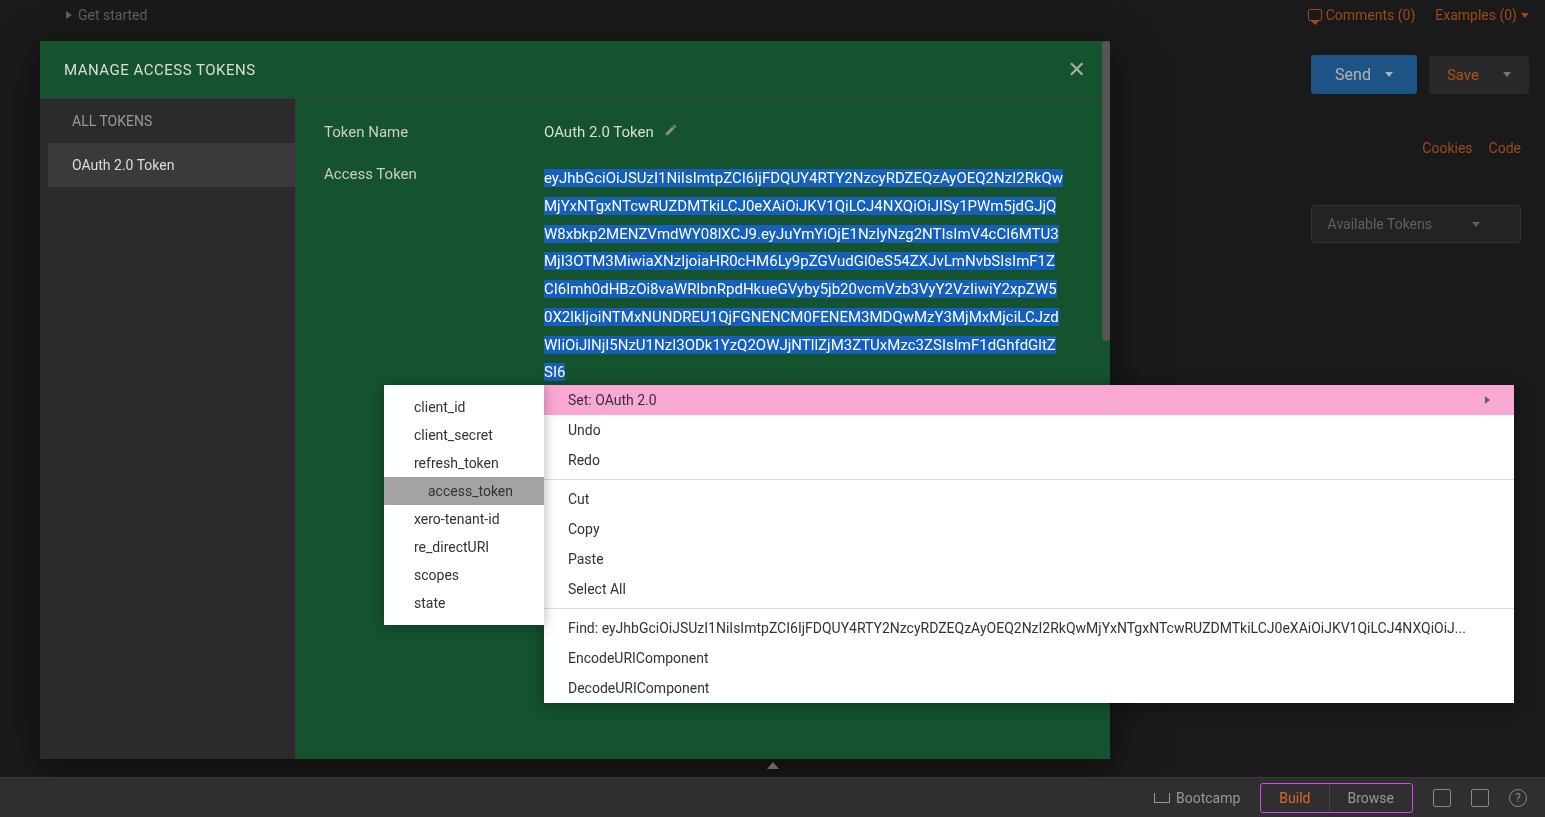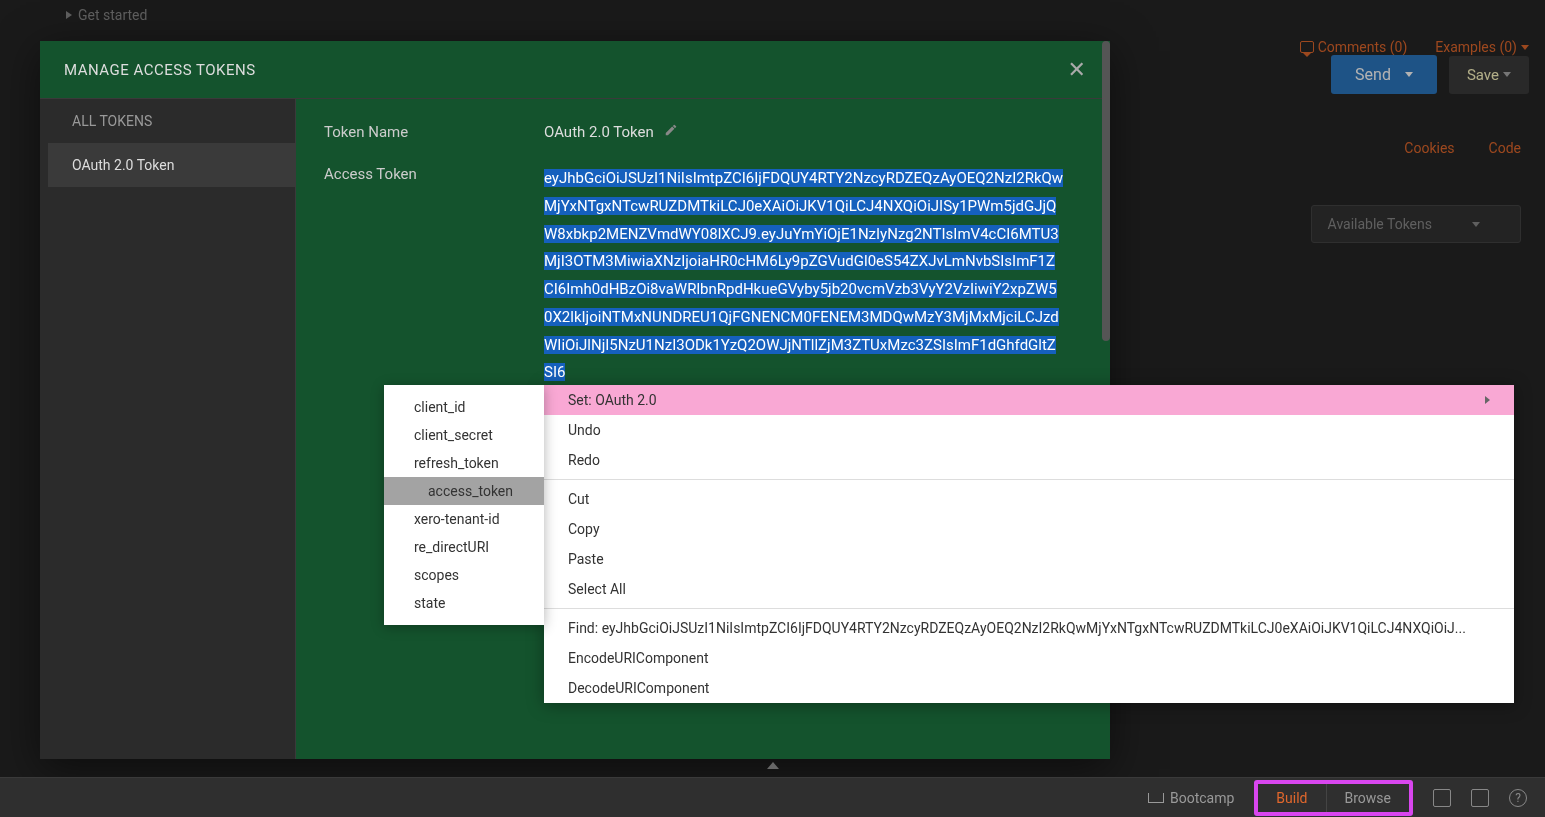--- a/index.html
+++ b/index.html
@@ -4,34 +4,34 @@
 <style>
 * { margin: 0; padding: 0; box-sizing: border-box; font-family: -apple-system, BlinkMacSystemFont, "Segoe UI", Roboto, Arial, sans-serif; }
 body { background: #262626; color: #a0a0a0; width: 1545px; height: 817px; overflow: hidden; position: relative; }
 
 
 .top-strip { height: 30px; display: flex; align-items: center; padding: 0 16px; }
 .get-started { color: #888; font-size: 14px; display: flex; align-items: center; gap: 6px; margin-left: 50px; }
 .get-started .chevron { width: 0; height: 0; border-top: 4px solid transparent; border-bottom: 4px solid transparent; border-left: 6px solid #888; }
 
 
-.top-right { position: absolute; top: 0; right: 16px; display: flex; align-items: center; gap: 28px; height: 30px; margin-top: 32px; }
+.top-right { position: absolute; top: 0; right: 16px; display: flex; align-items: center; gap: 20px; height: 30px; }
 .comments-link, .examples-link { color: #e0672c; font-size: 14px; cursor: pointer; display: flex; align-items: center; gap: 4px; }
 .comments-icon { display: inline-block; width: 14px; height: 12px; border: 1.5px solid #e0672c; border-radius: 2px; position: relative; }
 .comments-icon::after { content: ""; position: absolute; bottom: -5px; left: 2px; width: 0; height: 0; border-left: 4px solid transparent; border-right: 4px solid transparent; border-top: 4px solid #e0672c; }
 .examples-caret { width: 0; height: 0; border-left: 4px solid transparent; border-right: 4px solid transparent; border-top: 5px solid #e0672c; }
 
 
 .request-toolbar { position: absolute; top: 55px; right: 16px; display: flex; gap: 12px; align-items: center; }
 .send-btn { background: #2b77c0; color: #fff; border: none; padding: 10px 24px; font-size: 16px; cursor: pointer; display: flex; align-items: center; gap: 14px; border-radius: 3px; margin-left: 23px; }
 .send-btn .caret { width: 0; height: 0; border-left: 4px solid transparent; border-right: 4px solid transparent; border-top: 5px solid #fff; }
-.save-btn { background: #3c3c3c; color: #fef9c3; border: none; padding: 10px 18px; font-size: 15px; cursor: pointer; display: flex; align-items: center; gap: 4px; border-radius: 3px; }
+.save-btn { background: #3c3c3c; color: #f97316; border: none; padding: 10px 18px; font-size: 15px; cursor: pointer; display: flex; align-items: center; gap: 24px; border-radius: 3px; }
 .save-btn .caret { width: 0; height: 0; border-left: 4px solid transparent; border-right: 4px solid transparent; border-top: 5px solid #aaa; }
 
-.sub-links { position: absolute; top: 140px; right: 24px; display: flex; gap: 34px; }
+.sub-links { position: absolute; top: 140px; right: 24px; display: flex; gap: 16px; }
 .sub-links span { color: #e0672c; font-size: 14px; cursor: pointer; }
 
 .avail-tokens { position: absolute; top: 205px; right: 24px; background: #333; border: 1px solid #444; color: #888; padding: 10px 40px 10px 16px; font-size: 14px; cursor: pointer; border-radius: 3px; position: absolute; display: flex; align-items: center; gap: 40px; }
 .avail-tokens .caret { width: 0; height: 0; border-left: 4px solid transparent; border-right: 4px solid transparent; border-top: 5px solid #888; }
 
 .response-label { position: absolute; top: 575px; left: 55px; color: #555; font-size: 15px; }
 
 
 .modal-backdrop { position: absolute; inset: 0; background: rgba(0,0,0,0.3); }
 .modal { position: absolute; top: 41px; left: 40px; width: 1070px; height: 718px; background: #14532d; box-shadow: 0 10px 40px rgba(0,0,0,0.5); display: flex; flex-direction: column; }
@@ -67,21 +67,21 @@
 .ctx-menu .mitem { padding: 7px 24px; font-size: 14px; color: #333; cursor: pointer; display: flex; justify-content: space-between; align-items: center; white-space: nowrap; overflow: hidden; text-overflow: ellipsis; }
 .ctx-menu .mitem.highlight { background: #f9a8d4; }
 .ctx-menu .sep { height: 1px; background: #ddd; margin: 4px 0; }
 .ctx-menu .submenu-arrow { width: 0; height: 0; border-top: 4px solid transparent; border-bottom: 4px solid transparent; border-left: 5px solid #666; }
 .ctx-menu .mitem.find { display: block; }
 
 
 .bottom-bar { position: absolute; bottom: 0; left: 0; right: 0; height: 40px; background: #2f2f2f; display: flex; align-items: center; justify-content: flex-end; padding: 0 18px; gap: 20px; border-top: 1px solid #3a3a3a; }
 .bootcamp { color: #999; font-size: 14px; display: flex; align-items: center; gap: 6px; cursor: pointer; padding-left: 36px; }
 .grad-icon { width: 16px; height: 10px; border-bottom: 1.5px solid #999; border-left: 1.5px solid #999; border-right: 1.5px solid #999; position: relative; }
-.build-browse { display: flex; border: 4px solid #d946ef; border-radius: 3px; overflow: hidden; }
+.build-browse { display: flex; border: 1px solid #d946ef; border-radius: 3px; overflow: hidden; }
 .bb-btn { padding: 6px 18px; font-size: 14px; cursor: pointer; }
 .bb-btn.build { color: #e0672c; border-right: 1px solid #444; }
 .bb-btn.browse { color: #999; }
 .bottom-icon { width: 18px; height: 18px; border: 1.5px solid #888; cursor: pointer; border-radius: 2px; position: relative; }
 .help-icon { width: 18px; height: 18px; border: 1.5px solid #888; border-radius: 50%; color: #888; font-size: 12px; display: flex; align-items: center; justify-content: center; cursor: pointer; }
 
 .collapse-arrow { position: absolute; bottom: 48px; left: 50%; transform: translateX(-50%); width: 0; height: 0; border-left: 6px solid transparent; border-right: 6px solid transparent; border-bottom: 7px solid #666; cursor: pointer; }
 </style>
 </head>
 <body>

